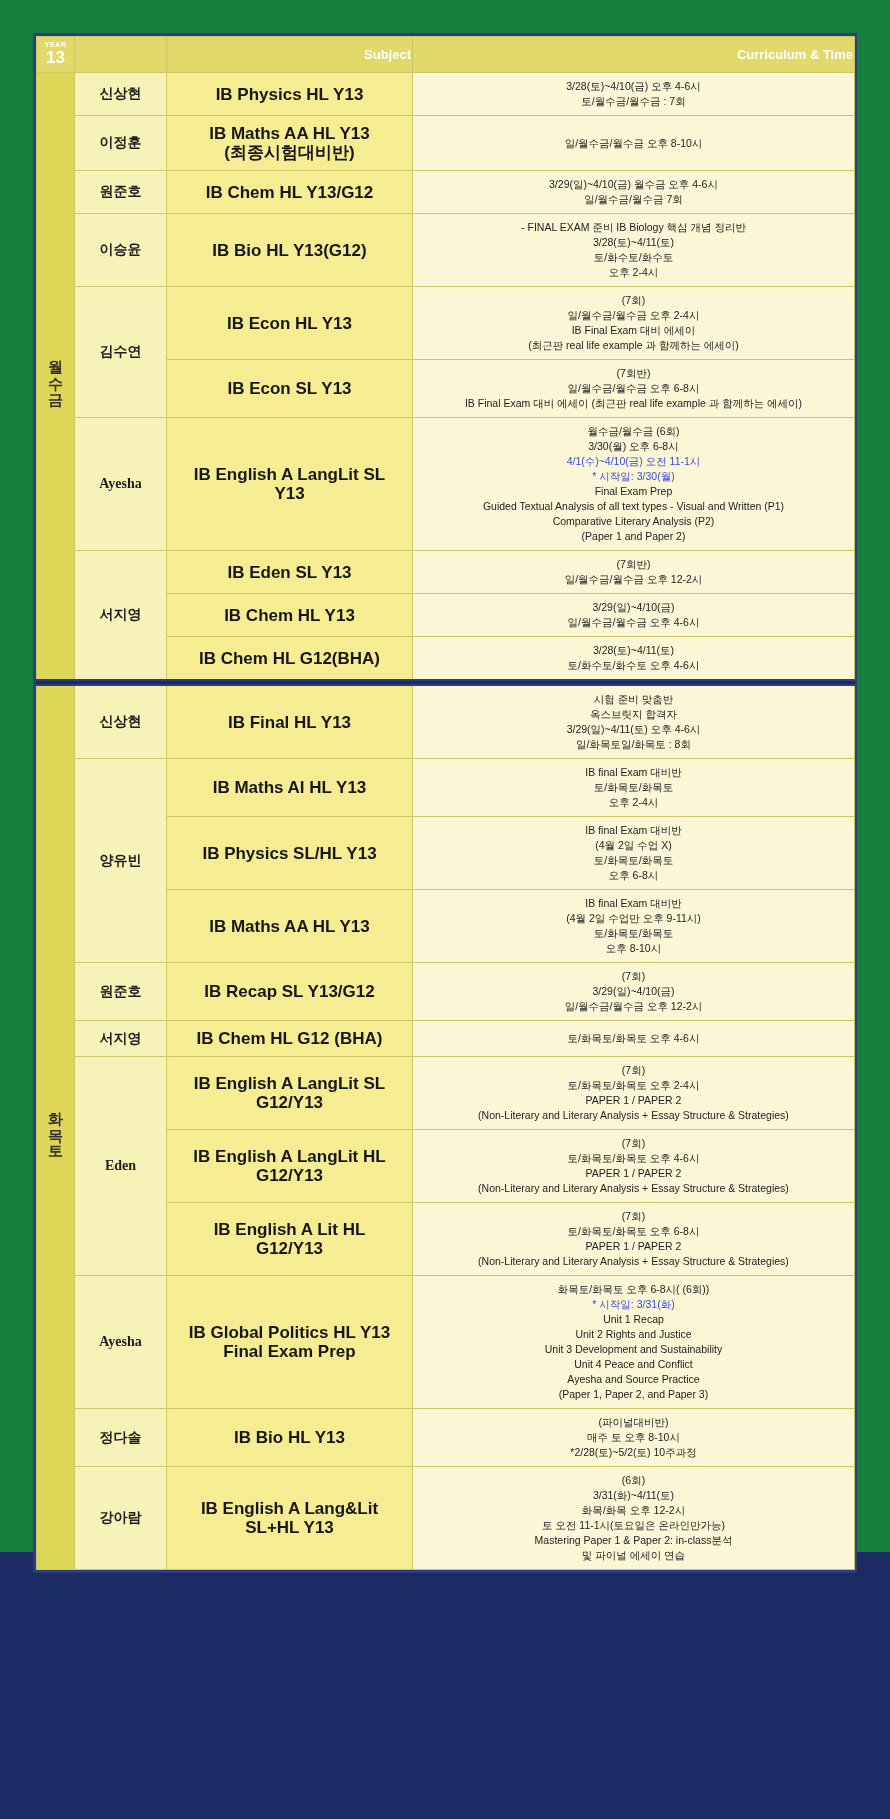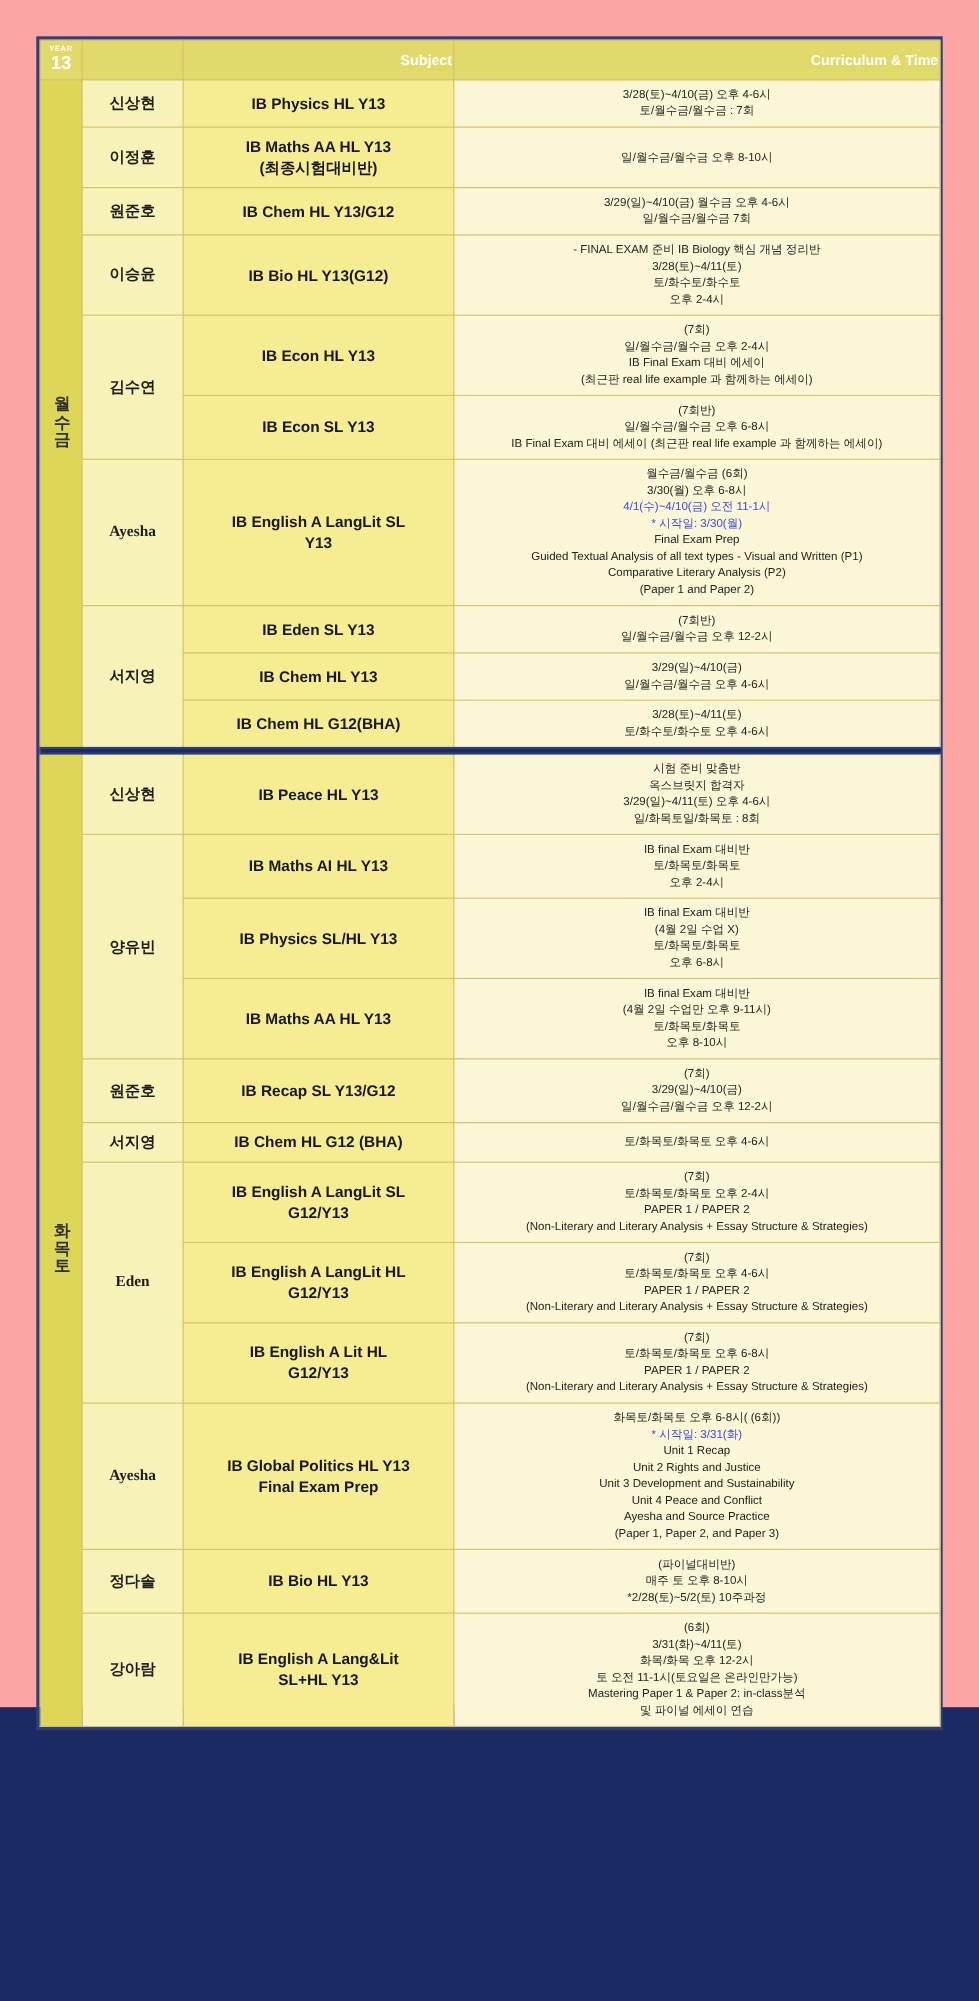--- a/index.html
+++ b/index.html
@@ -10,21 +10,21 @@
   body {
     width: 890px;
     height: 1819px;
     font-family: "Liberation Sans", sans-serif;
     -webkit-font-smoothing: antialiased;
   }
   .page {
     position: relative;
     width: 890px;
     height: 1552px;
-    background: #fca5a5;
+    background: #15803d;
     box-sizing: border-box;
   }
   .sheet {
     position: absolute;
     left: 33px;
     top: 33px;
     width: 824px;
     border-left: 3px solid #2b3f7e;
     border-right: 3px solid #2b3f7e;
     border-top: 3px solid #2b3f7e;
@@ -99,21 +99,21 @@
     color: #1d1d1d;
     font-size: 14px;
     font-weight: bold;
     text-align: center;
     padding: 4px 2px;
     font-family: Liberation Serif, serif;
   }
   .subject-cell {
     background: #f6ec92;
     color: #17171a;
-    font-size: 14px;
+    font-size: 17px;
     font-weight: bold;
     text-align: center;
     padding: 8px 6px;
     line-height: 19px;
   }
   .curr-cell {
     background: #fbf7d6;
     color: #222222;
     font-size: 10.5px;
     text-align: center;
@@ -244,21 +244,21 @@
               <span class="ln">3/28(토)~4/11(토)</span>
               <span class="ln">토/화수토/화수토 오후 4-6시</span>
             </td>
           </tr>
           <tr class="sep">
             <td colspan="4"></td>
           </tr>
           <tr>
             <td class="day-cell" rowspan="12"><span class="vtxt">화목토</span></td>
             <td class="teacher-cell" rowspan="1">신상현</td>
-            <td class="subject-cell">IB Peace HL Y13</td>
+            <td class="subject-cell">IB Final HL Y13</td>
             <td class="curr-cell">
               <span class="ln">시험 준비 맞춤반</span>
               <span class="ln">옥스브릿지 합격자</span>
               <span class="ln">3/29(일)~4/11(토) 오후 4-6시</span>
               <span class="ln">일/화목토일/화목토 : 8회</span>
             </td>
           </tr>
           <tr>
             <td class="teacher-cell" rowspan="3">양유빈</td>
             <td class="subject-cell">IB Maths AI HL Y13</td>

